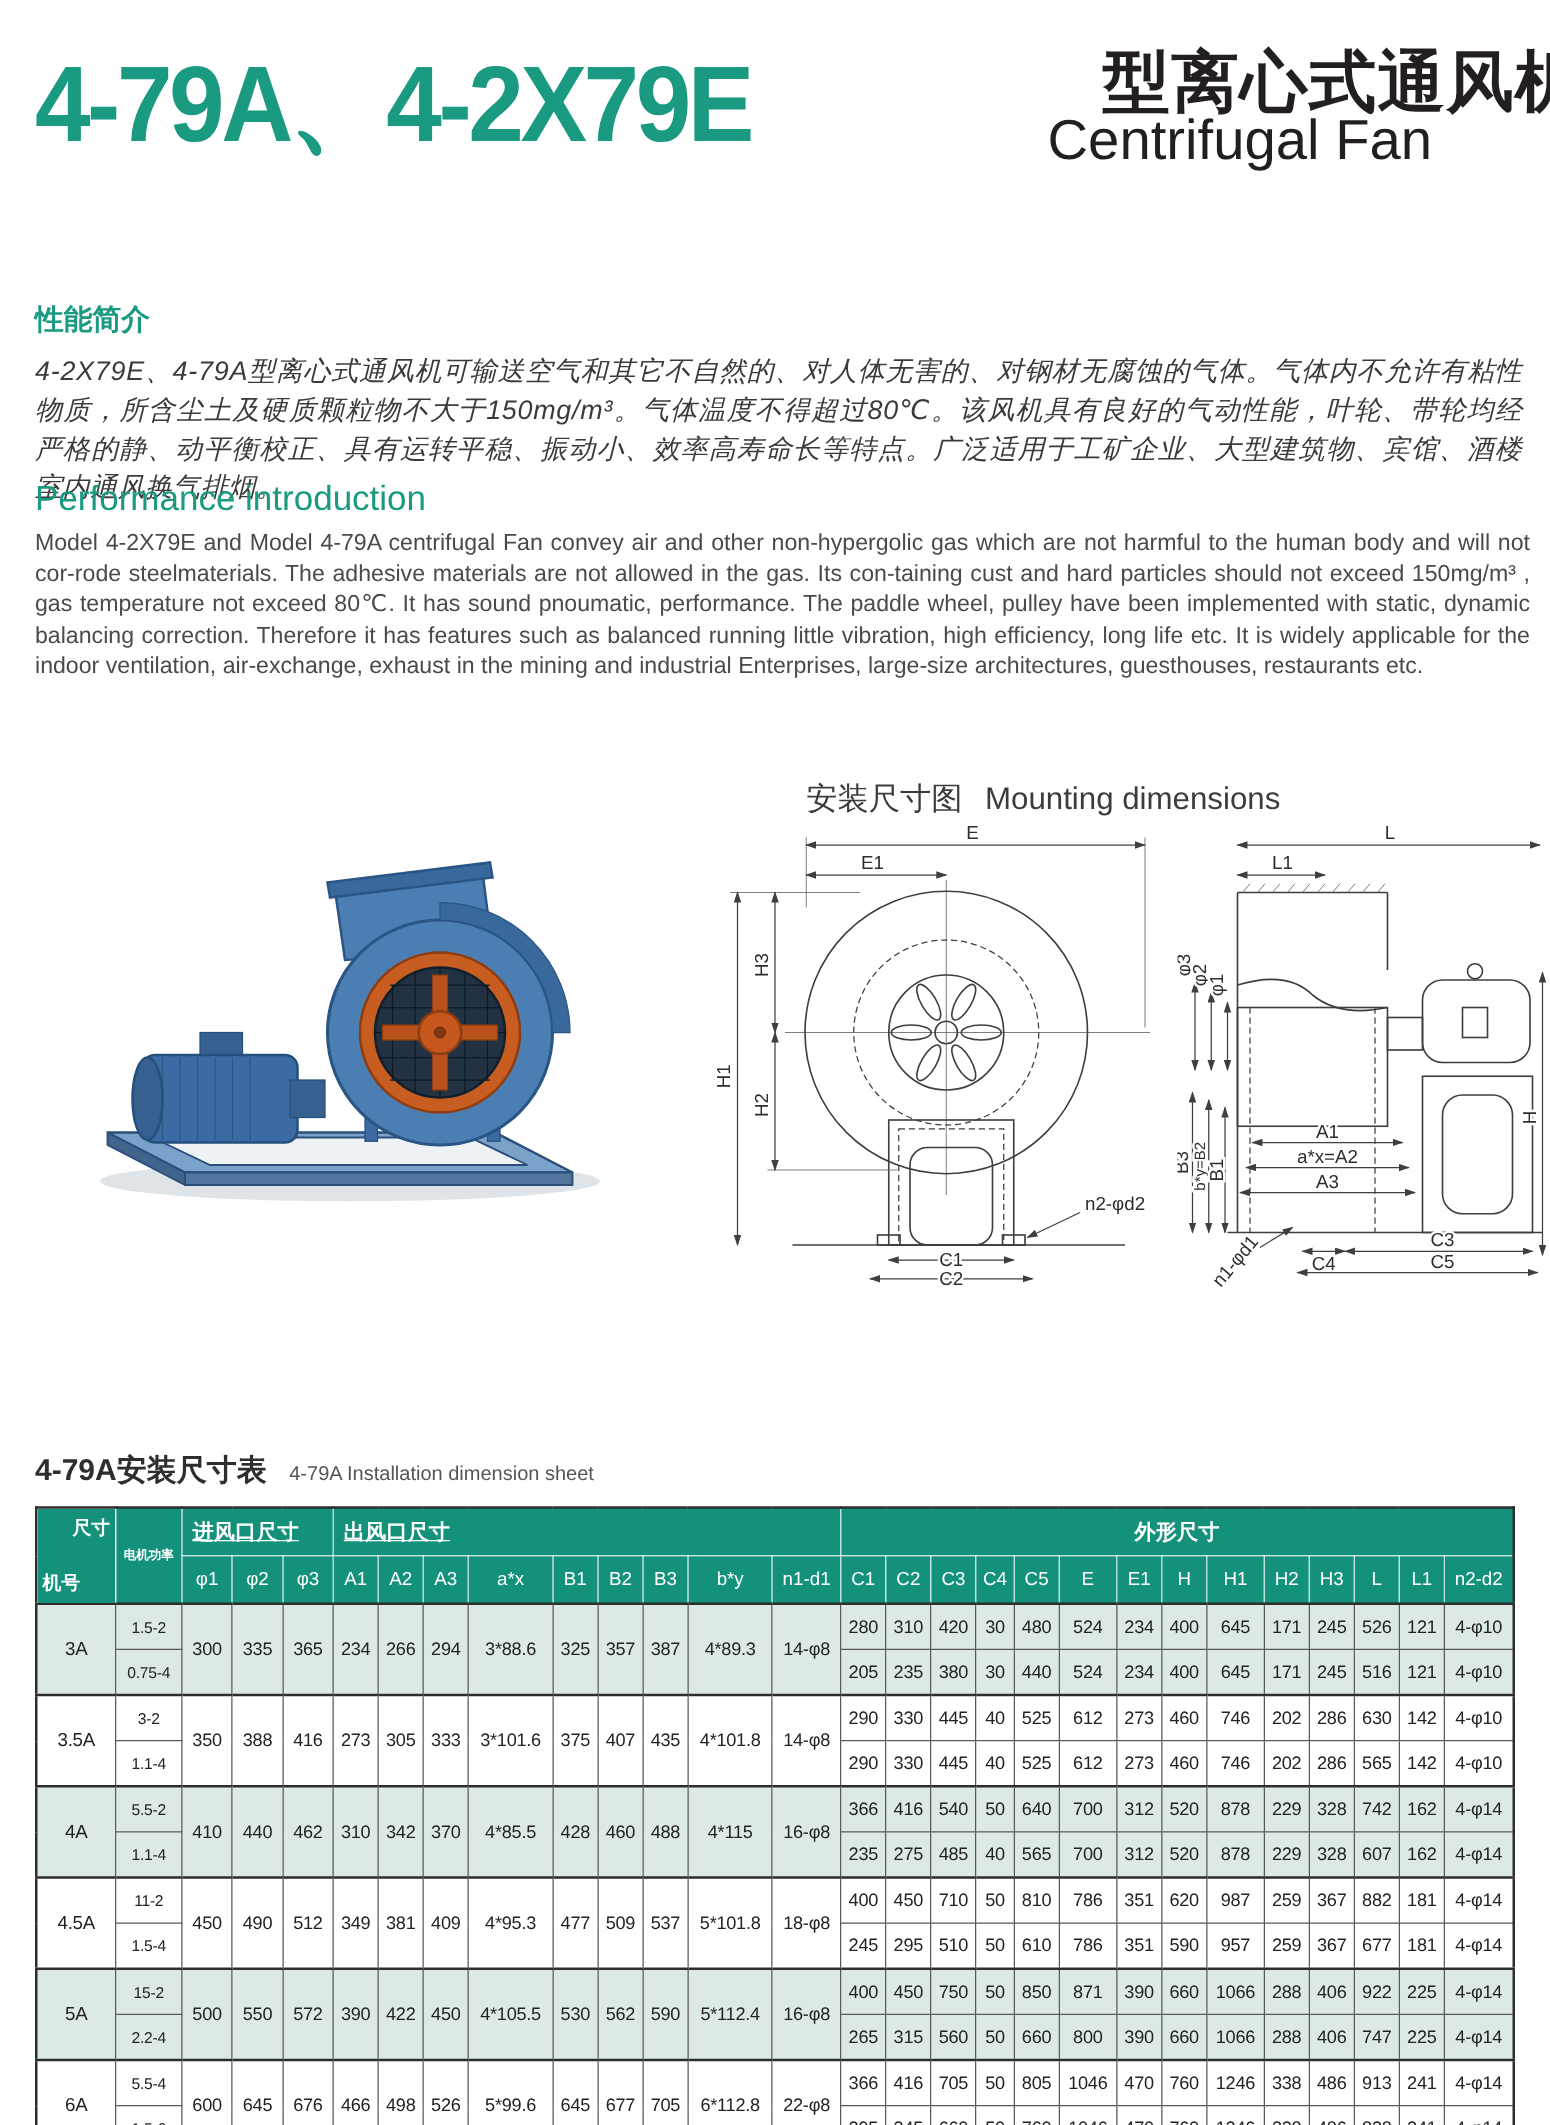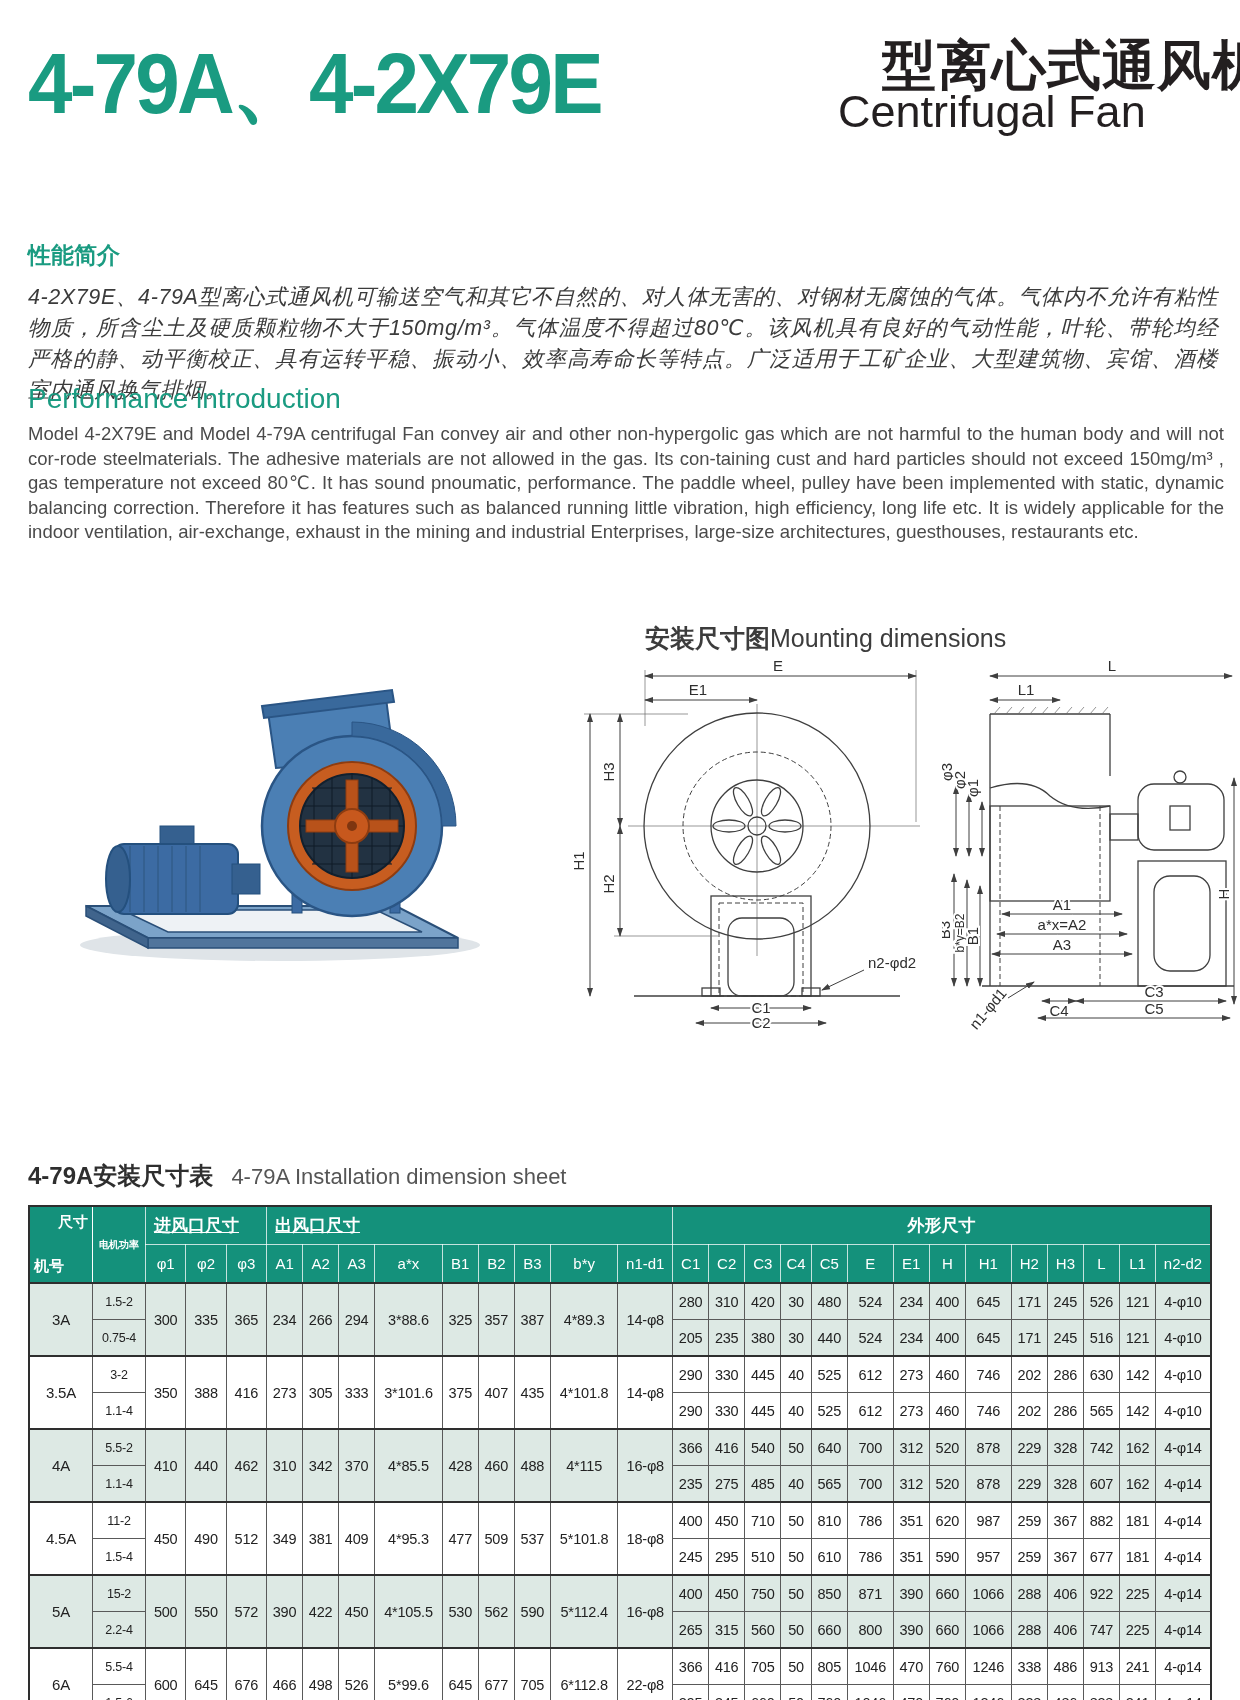--- a/index.html
+++ b/index.html
@@ -12,34 +12,34 @@
   #en-title{position:absolute;left:838px;top:86px;font-size:45px;font-weight:500;color:#231f20;white-space:nowrap;}
   
   .sec-head-cn{position:absolute;left:28px;top:240px;font-size:23px;font-weight:700;color:#1a9b81;}
   #cn-body{position:absolute;left:28px;top:282px;width:1190px;font-size:21.5px;line-height:31px;
         color:#3b3b3b;letter-spacing:.6px;text-align:justify;font-style:italic;}
   .sec-head-en{position:absolute;left:28px;top:383px;font-size:28px;font-weight:400;color:#1a9b81;}
   #en-body{position:absolute;left:28px;top:422px;width:1196px;font-size:18.5px;line-height:24.6px;
         color:#4a4a4a;text-align:justify;}
   
   #mount-title{position:absolute;left:645px;top:622px;font-size:25px;color:#3c3c3c;white-space:nowrap;}
-  #mount-title .cn{font-weight:700;margin-right:0;}
+  #mount-title .cn{font-weight:400;margin-right:18px;}
   #product-photo{position:absolute;left:60px;top:668px;}
   #front-view{position:absolute;left:568px;top:656px;}
   #side-view{position:absolute;left:942px;top:656px;}
   svg text{font-family:"Liberation Sans","DejaVu Sans",sans-serif;}
   .dim{stroke:#3f3f3f;stroke-width:1;fill:none;}
   .thin{stroke:#6a6a6a;stroke-width:.7;fill:none;}
   .part{stroke:#3f3f3f;stroke-width:1.3;fill:none;}
   .dash{stroke:#3f3f3f;stroke-width:1;fill:none;stroke-dasharray:5 3;}
   .dimtxt{font-size:15px;fill:#2e2e2e;paint-order:stroke;stroke:#ffffff;stroke-width:4px;}
   
   #table-title{position:absolute;left:28px;top:1160px;font-size:24px;color:#2e2e2e;white-space:nowrap;}
   #table-title .cn{font-weight:600;}
-  #table-title .en{font-size:22px;color:#555;margin-left:18px;font-weight:400;}
+  #table-title .en{font-size:16px;color:#555;margin-left:18px;font-weight:400;}
   #dim-table{position:absolute;left:28px;top:1205px;width:1184px;border-collapse:collapse;
         border:2px solid #2e2e2e;table-layout:auto;}
   #dim-table th{background:#14917b;color:#fff;border:1px solid rgba(255,255,255,.75);
         font-weight:700;padding:2px 2px;}
   #dim-table th.grp{font-size:17px;height:33px;}
   #dim-table th.grp-inlet,#dim-table th.grp-outlet{text-align:left;padding-left:8px;text-decoration:underline;}
   #dim-table th.sub{font-size:15px;font-weight:400;height:33px;white-space:nowrap;}
   #dim-table td{border:1px solid #595959;text-align:center;font-size:14.5px;color:#222;
         padding:1px 2px;white-space:nowrap;height:33px;letter-spacing:-.2px;}
   #dim-table tr.alt td{background:#dde9e4;}

